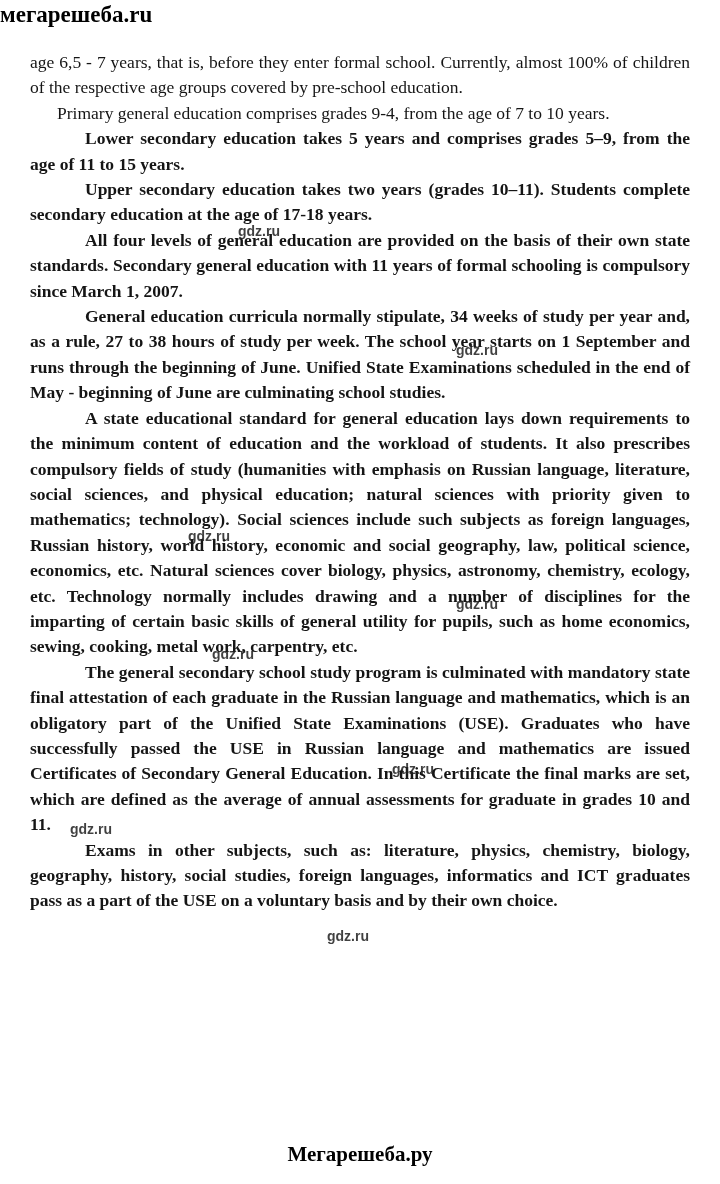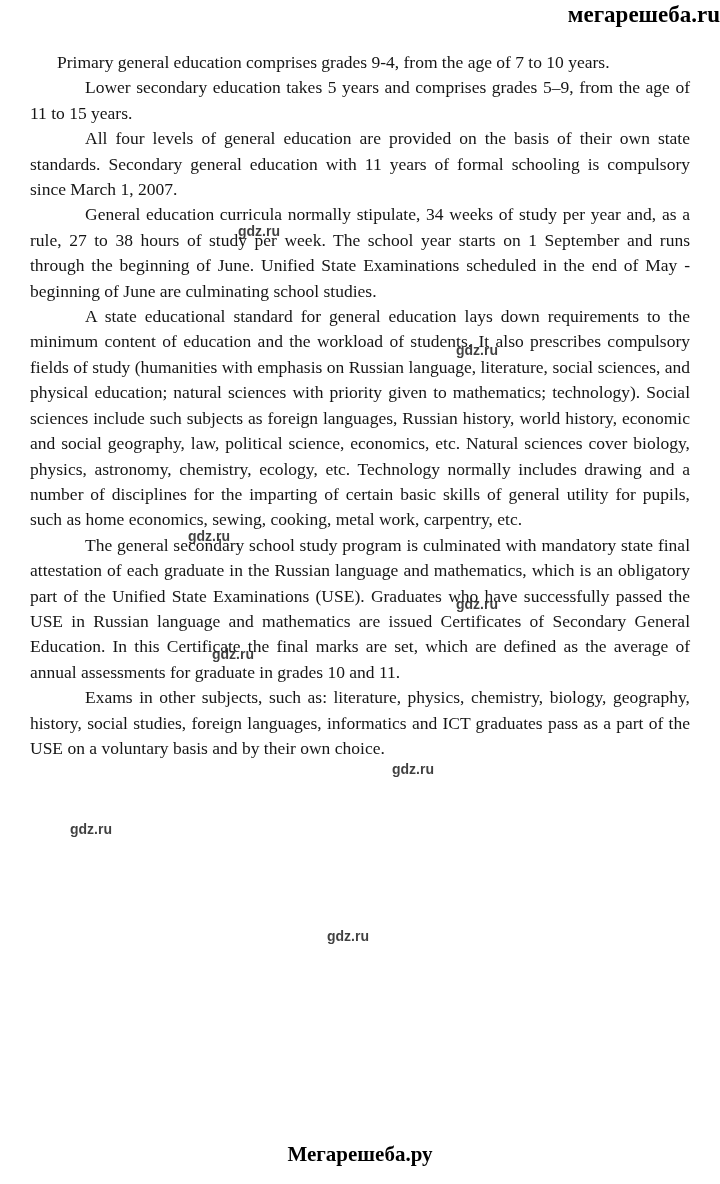--- a/index.html
+++ b/index.html
@@ -14,41 +14,41 @@
     background: #ffffff;
     overflow: hidden;
     font-family: "Liberation Serif", serif;
     color: #111111;
   }
   .site-header {
     position: absolute;
     top: 2px;
     left: 0;
     right: 0;
-    text-align: right;
+    text-align: left;
     font-size: 23px;
     font-weight: bold;
     color: #000000;
   }
   .content {
     position: absolute;
     top: 50px;
     left: 30px;
     width: 660px;
     font-size: 17.5px;
     line-height: 25.4px;
     text-align: justify;
     color: #151515;
   }
   .content p {
     margin: 0;
     padding: 0;
   }
   .content p.ind-sm { text-indent: 27px; }
-  .content p.ind { text-indent: 55px; }
+  .content p.ind { text-indent: 55px; font-weight: bold; }
   .wm {
     position: absolute;
     font-family: "Liberation Sans", sans-serif;
     font-weight: bold;
     font-size: 14px;
     color: rgba(30, 30, 30, 0.85);
     white-space: nowrap;
   }
   .site-footer {
     position: absolute;
@@ -62,22 +62,24 @@
   }
 </style>
 </head>
 <body>
 
 <div class="page">
 
   <div class="site-header">мегарешеба.ru</div>
 
   <div class="content">
+    <p>age 6,5 - 7 years, that is, before they enter formal school. Currently, almost 100% of children of the respective age groups covered by pre-school education.</p>
     <p class="ind-sm">Primary general education comprises grades 9-4, from the age of 7 to 10 years.</p>
     <p class="ind">Lower secondary education takes 5 years and comprises grades 5–9, from the age of 11 to 15 years.</p>
+    <p class="ind">Upper secondary education takes two years (grades 10–11). Students complete secondary education at the age of 17-18 years.</p>
     <p class="ind">All four levels of general education are provided on the basis of their own state standards. Secondary general education with 11 years of formal schooling is compulsory since March 1, 2007.</p>
     <p class="ind">General education curricula normally stipulate, 34 weeks of study per year and, as a rule, 27 to 38 hours of study per week. The school year starts on 1 September and runs through the beginning of June. Unified State Examinations scheduled in the end of May - beginning of June are culminating school studies.</p>
     <p class="ind">A state educational standard for general education lays down requirements to the minimum content of education and the workload of students. It also prescribes compulsory fields of study (humanities with emphasis on Russian language, literature, social sciences, and physical education; natural sciences with priority given to mathematics; technology). Social sciences include such subjects as foreign languages, Russian history, world history, economic and social geography, law, political science, economics, etc. Natural sciences cover biology, physics, astronomy, chemistry, ecology, etc. Technology normally includes drawing and a number of disciplines for the imparting of certain basic skills of general utility for pupils, such as home economics, sewing, cooking, metal work, carpentry, etc.</p>
     <p class="ind">The general secondary school study program is culminated with mandatory state final attestation of each graduate in the Russian language and mathematics, which is an obligatory part of the Unified State Examinations (USE). Graduates who have successfully passed the USE in Russian language and mathematics are issued Certificates of Secondary General Education. In this Certificate the final marks are set, which are defined as the average of annual assessments for graduate in grades 10 and 11.</p>
     <p class="ind">Exams in other subjects, such as: literature, physics, chemistry, biology, geography, history, social studies, foreign languages, informatics and ICT graduates pass as a part of the USE on a voluntary basis and by their own choice.</p>
   </div>
 
   <span class="wm" style="left:238px; top:223px;">gdz.ru</span>
   <span class="wm" style="left:456px; top:342px;">gdz.ru</span>
   <span class="wm" style="left:188px; top:528px;">gdz.ru</span>

